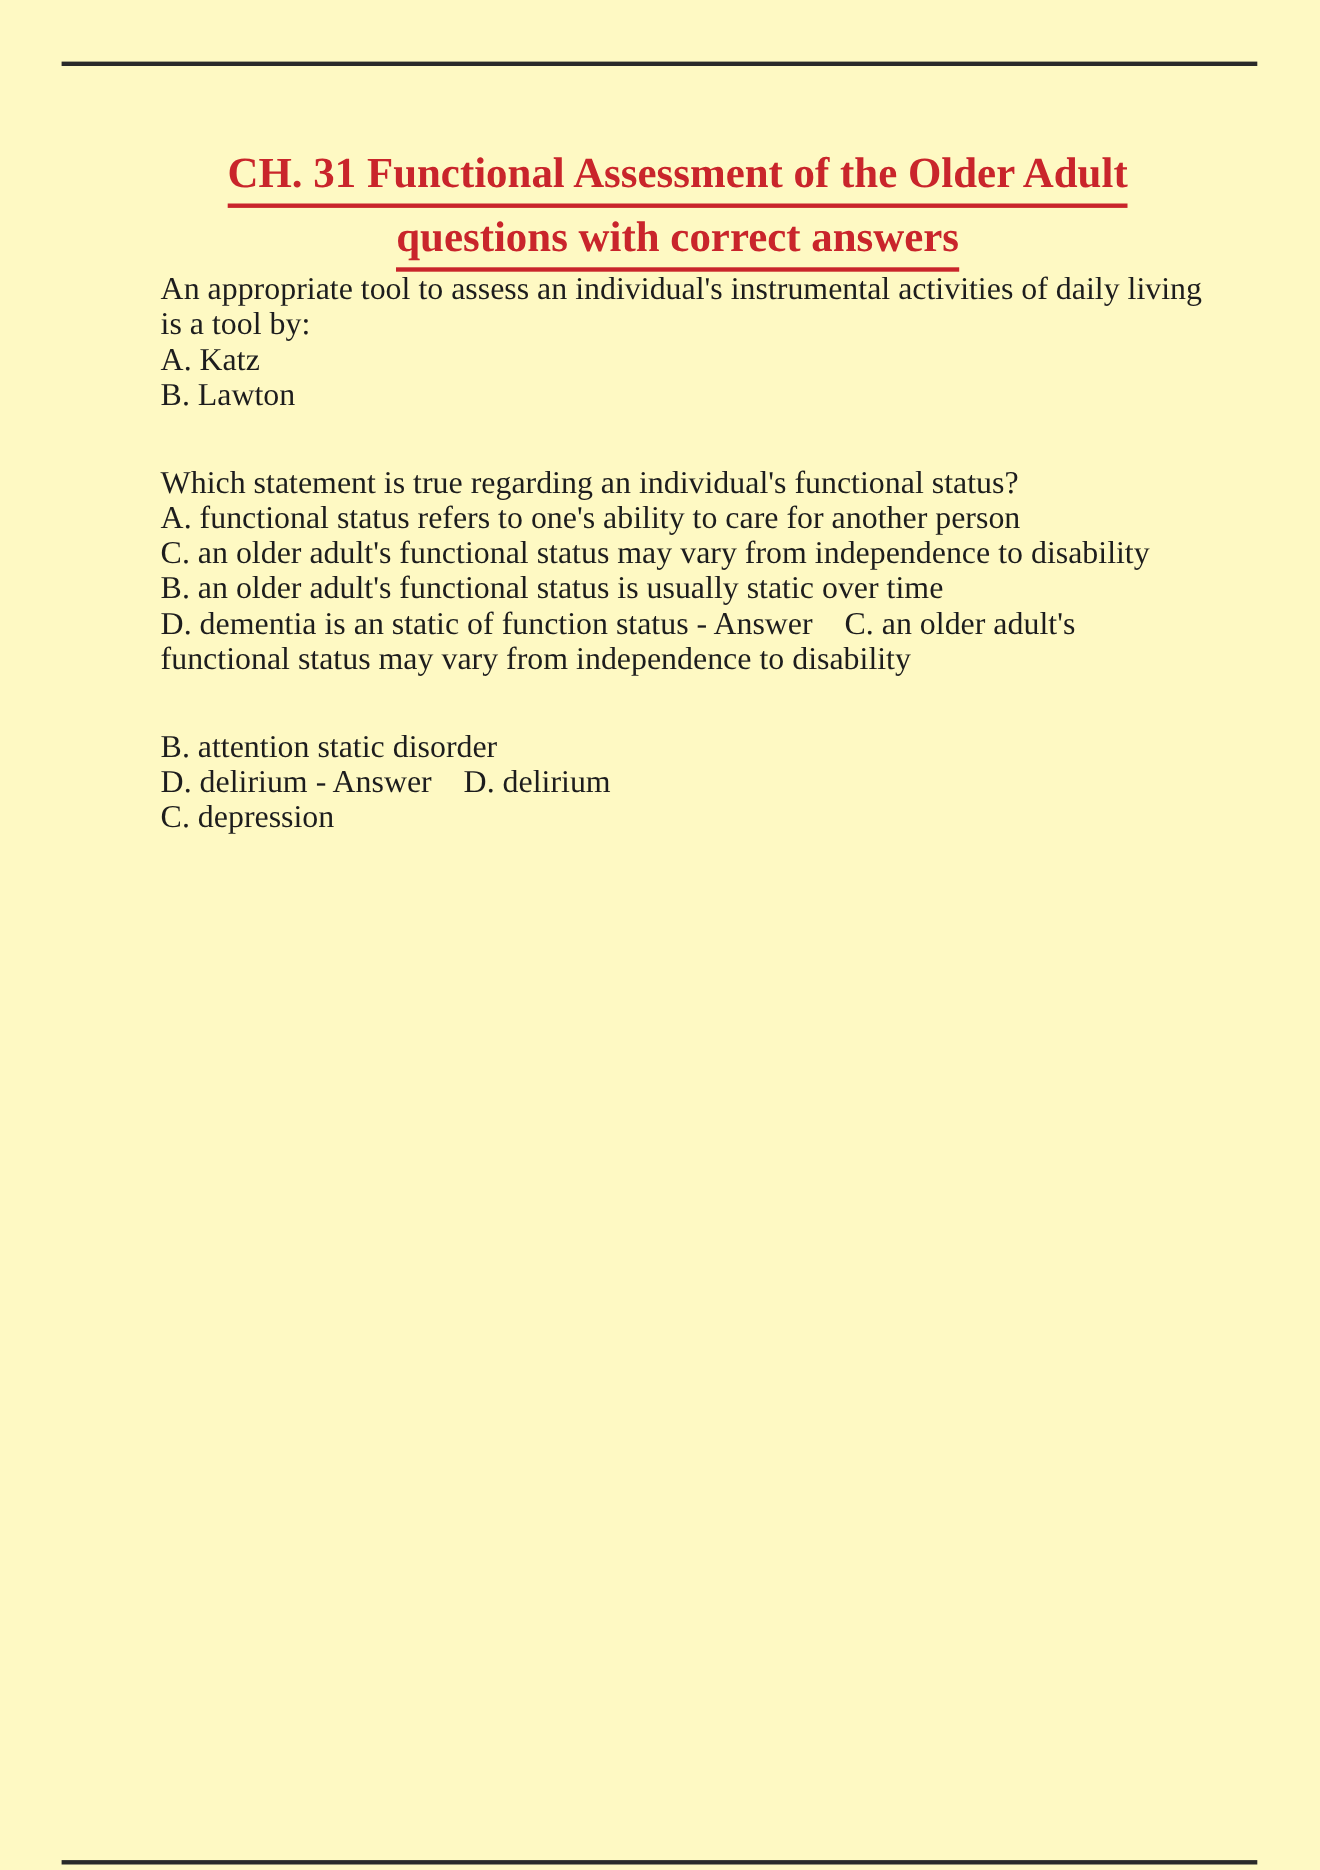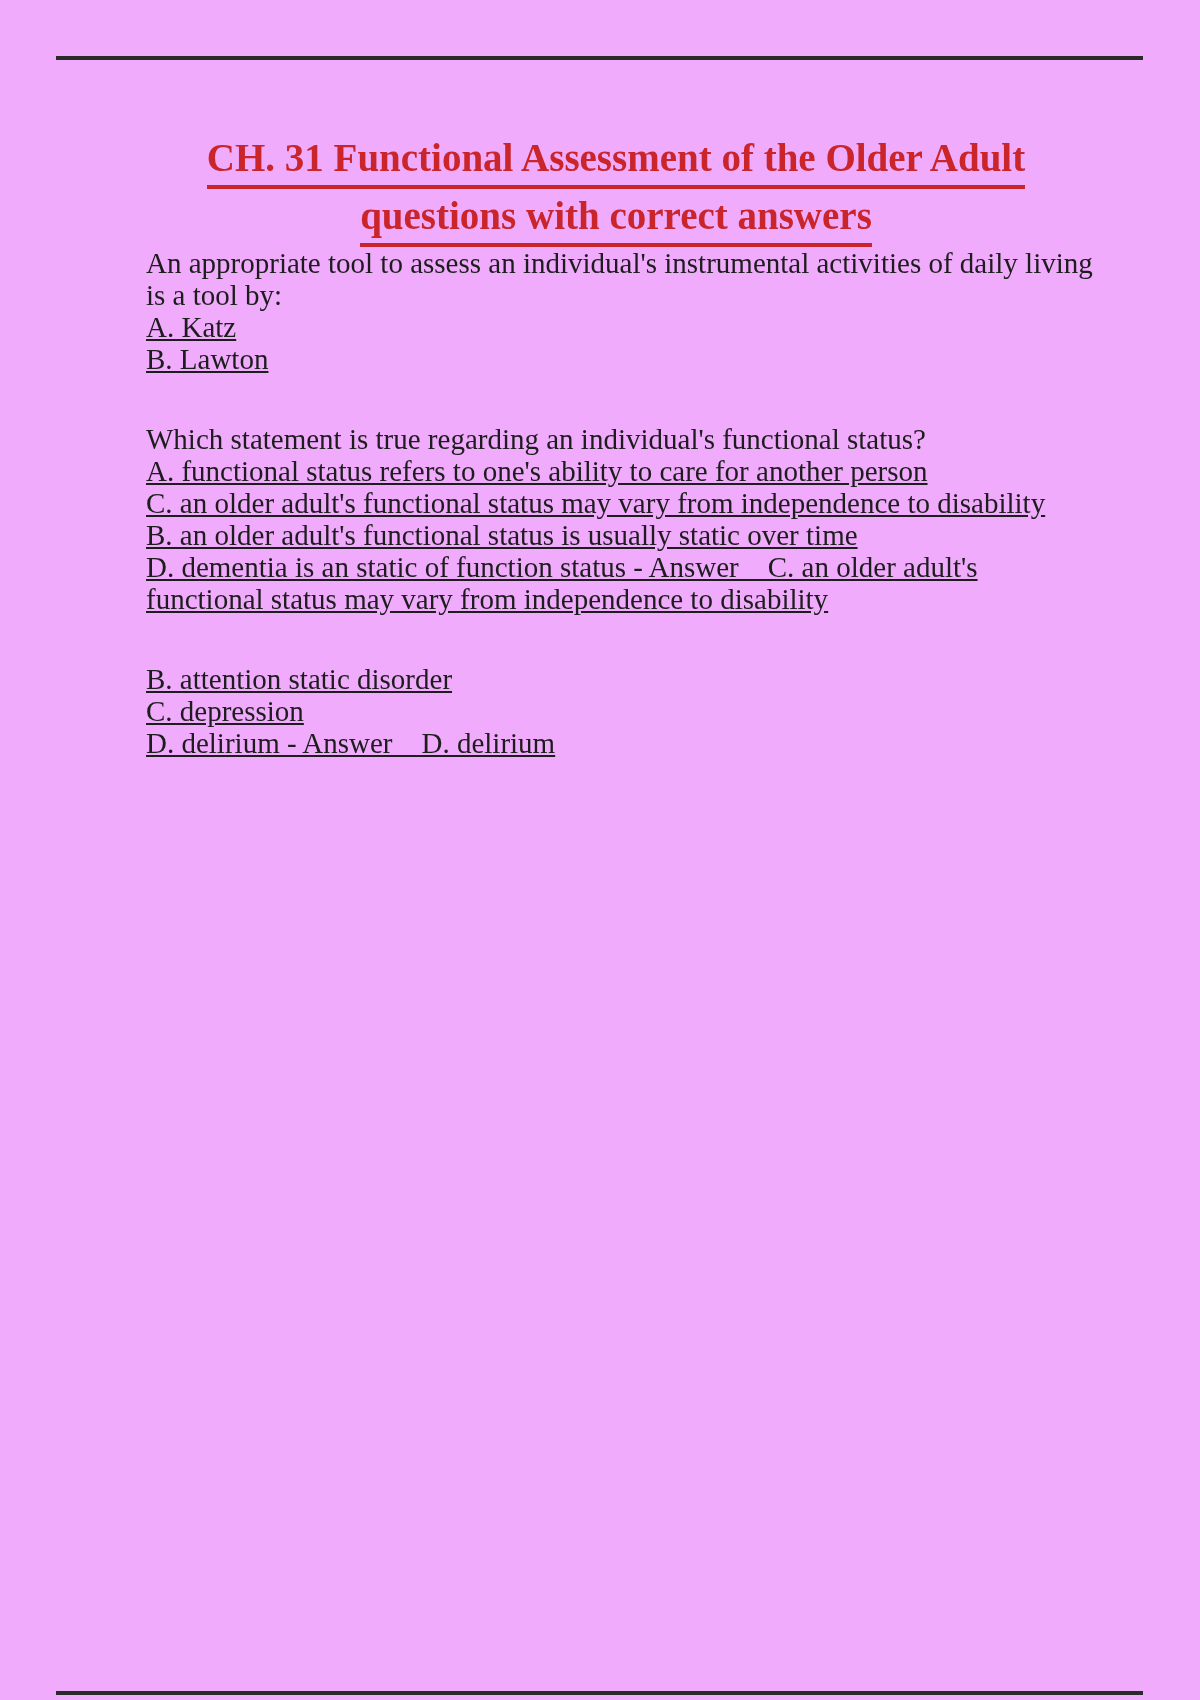--- a/index.html
+++ b/index.html
@@ -4,21 +4,21 @@
 <style>
   html, body {
     margin: 0;
     padding: 0;
     background: #ffffff;
   }
   .page {
     position: relative;
     width: 1200px;
     height: 1700px;
-    background: #f0abfc;
+    background: #fef9c3;
     overflow: hidden;
     font-family: "Liberation Serif", serif;
   }
   .rule {
     position: absolute;
     left: 56px;
     width: 1087px;
     height: 4px;
     background: #2a2a2a;
   }
@@ -51,21 +51,21 @@
     width: 1000px;
     font-size: 29px;
     line-height: 32px;
     color: #1d1d1d;
   }
   .content p {
     margin: 0;
     white-space: pre-wrap;
   }
   .prompt { margin-bottom: 67px; }
-  .option { margin-bottom: 15px; text-decoration: underline; }
+  .option { margin-bottom: 15px; }
   .question { margin-bottom: 48px; }
 </style>
 </head>
 <body>
 
 <div class="page">
 
   <div class="rule top"></div>
 
   <h1 class="title">
@@ -86,21 +86,21 @@
       <p class="prompt">Which statement is true regarding an individual's functional status?</p>
       <p class="option">A. functional status refers to one's ability to care for another person</p>
       <p class="option">C. an older adult's functional status may vary from independence to disability</p>
       <p class="option">B. an older adult's functional status is usually static over time</p>
       <p class="option">D. dementia is an static of function status - Answer    C. an older adult's
 functional status may vary from independence to disability</p>
     </section>
 
     <section class="question">
       <p class="option">B. attention static disorder</p>
+      <p class="option">D. delirium - Answer    D. delirium</p>
       <p class="option">C. depression</p>
-      <p class="option">D. delirium - Answer    D. delirium</p>
     </section>
 
   </div>
 
   <div class="rule bottom"></div>
 
 </div>
 
 </body></html>

